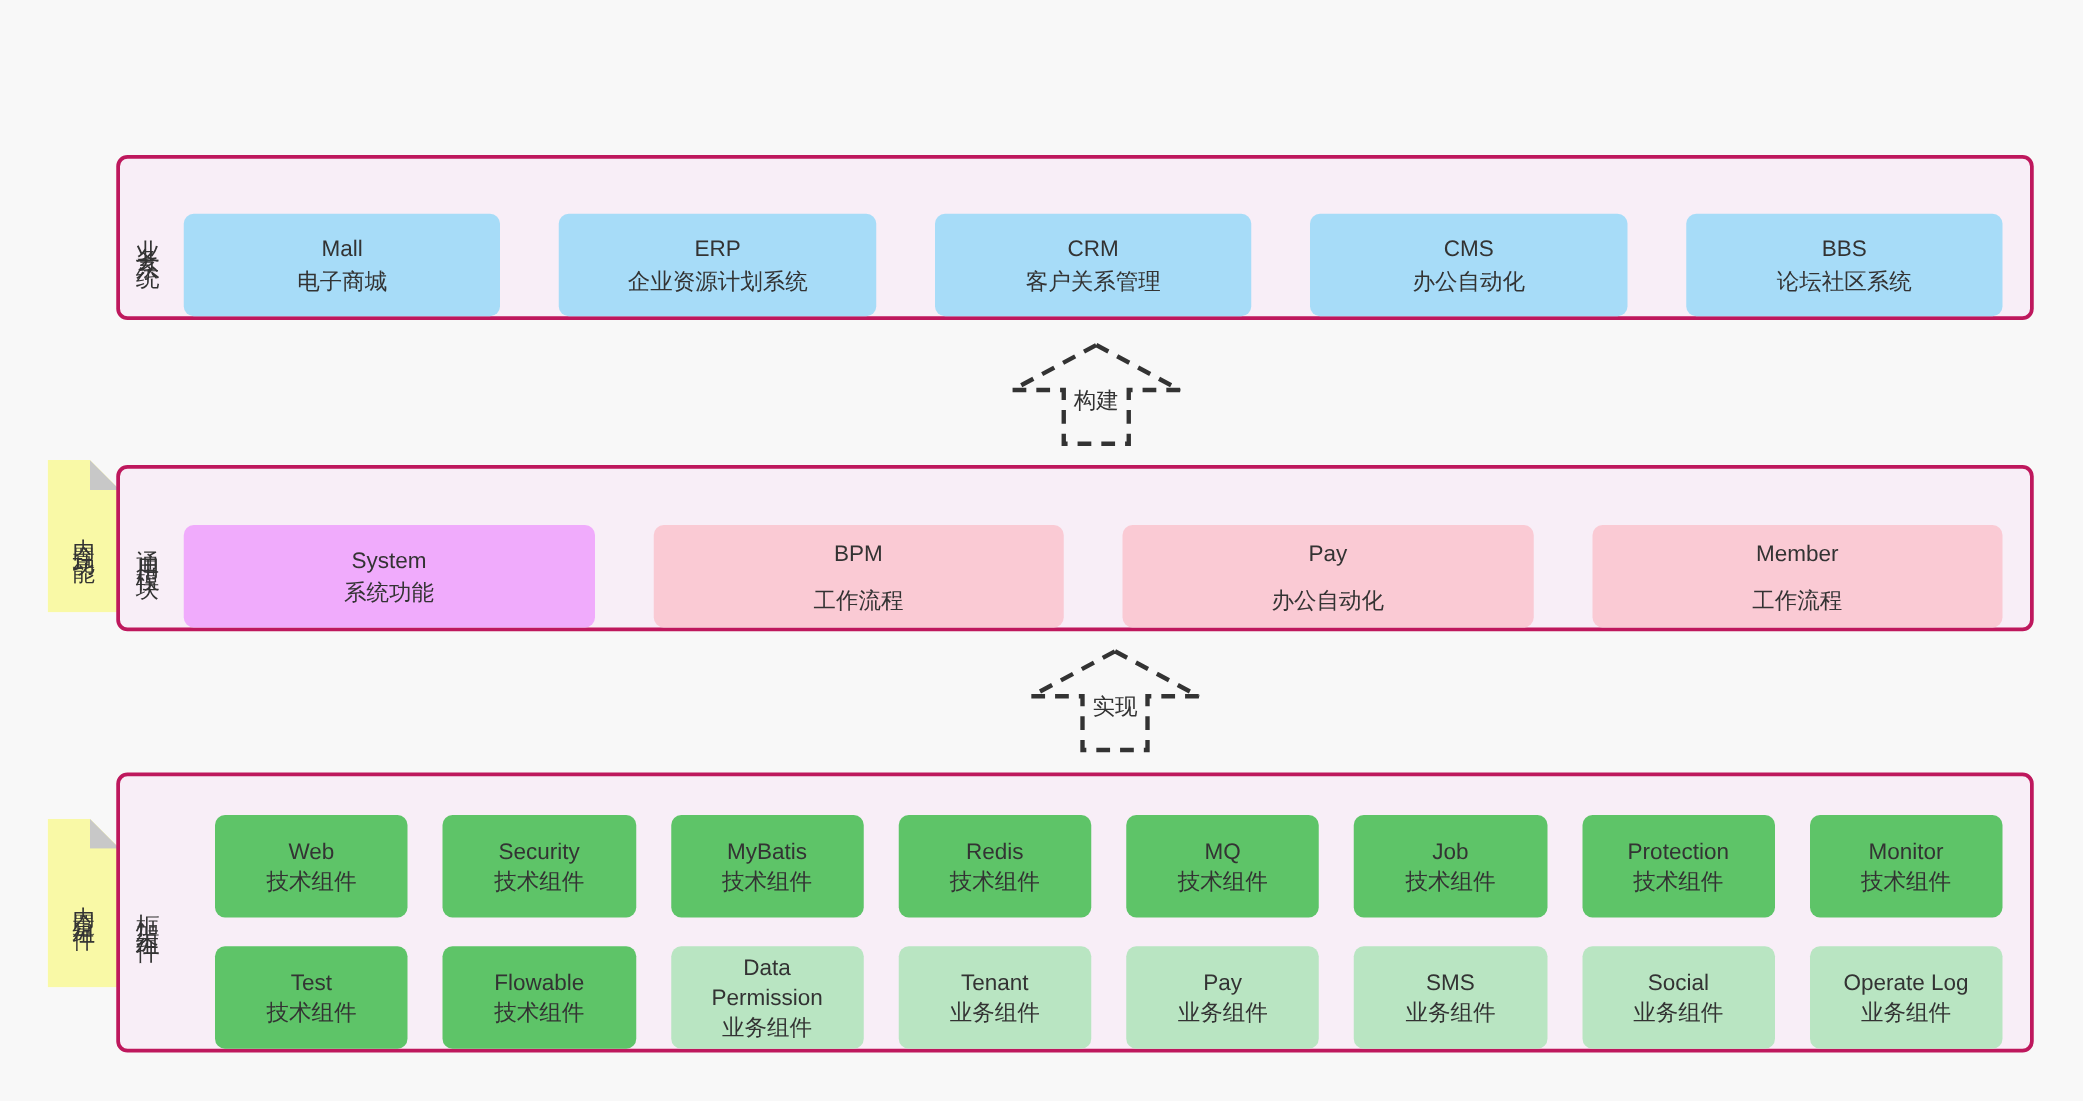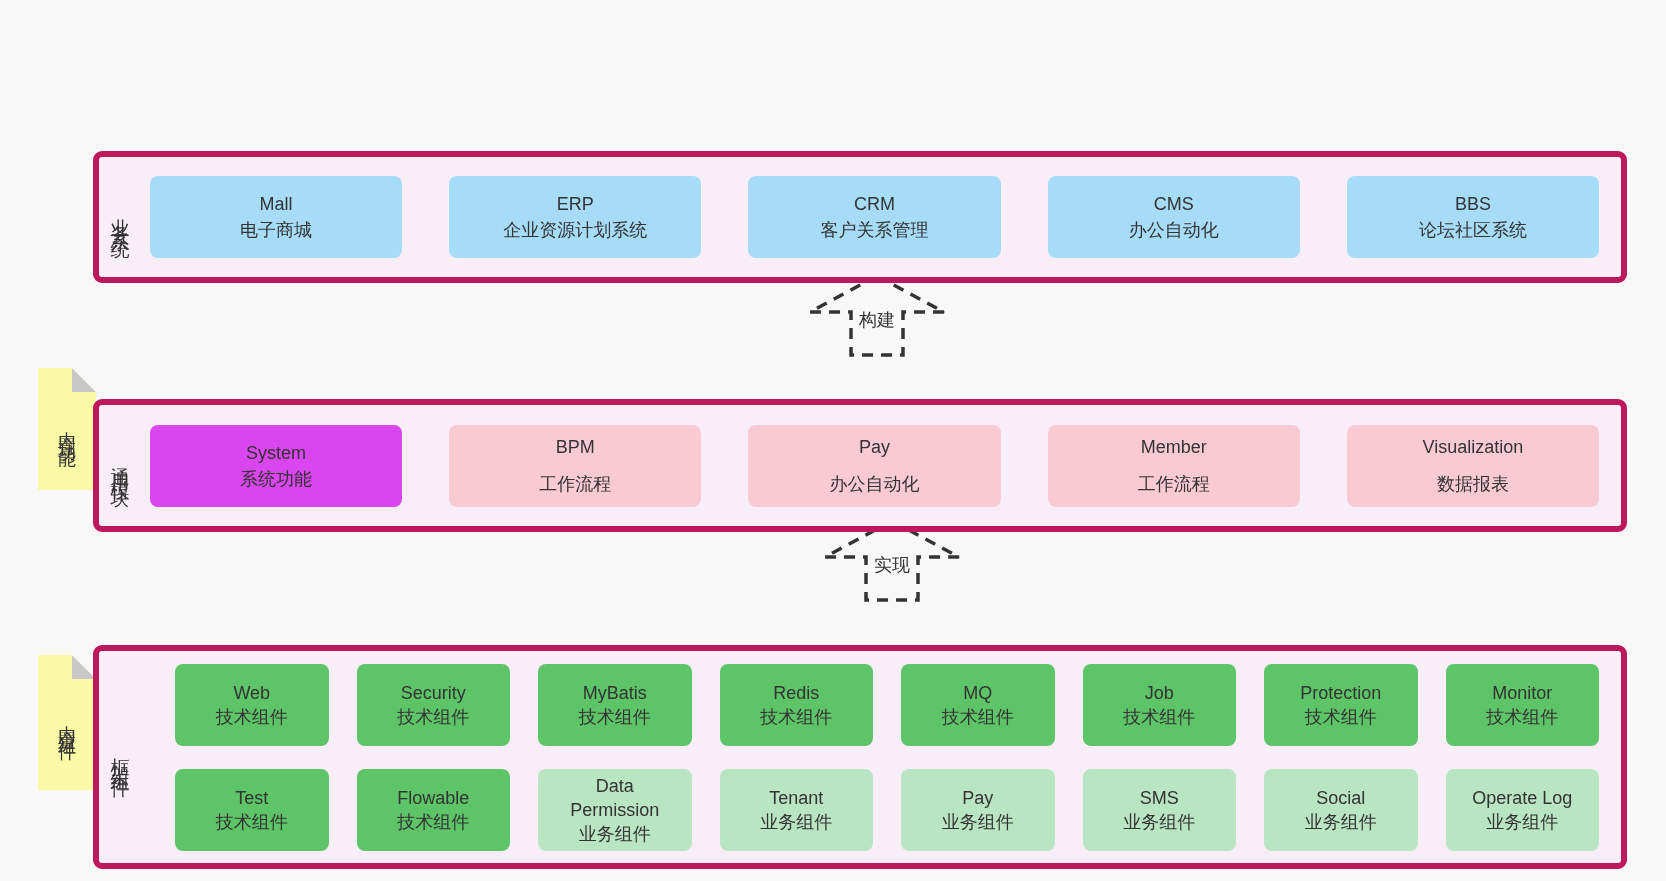--- a/index.html
+++ b/index.html
@@ -11,27 +11,26 @@
     overflow:hidden;
   }
   .stage{position:relative;width:1666px;height:881px;}
 
   
   .panel{
     position:absolute;
     left:93px;
     width:1534px;
     background:#f8eef7;
-    border:6px solid #be185d;
+    border:3px solid #be185d;
     border-radius:9px;
     box-sizing:border-box;
     display:flex;
-    align-items:center;
+    align-items:flex-end;
     z-index:2;
-    margin-top:27px;
   }
   #panel-business{top:124px;height:132px;}
   #panel-modules{top:372px;height:133px;}
   #panel-components{top:618px;height:224px;}
 
   .vlabel{
     writing-mode:vertical-rl;
     text-orientation:upright;
     font-size:19px;
     letter-spacing:7px;
@@ -68,21 +67,21 @@
     align-items:center;
     text-align:center;
     font-size:18px;
     line-height:26px;
   }
   .row8 .box{height:82px;line-height:24px;}
   .box span{display:block;}
   .row8 .box .en{max-width:118px;}
 
   .blue   {background:#a7dcf8;}
-  .red    {background:#d946ef;}
+  .red    {background:#f0abfc;}
   .pink   {background:#facad4;gap:11px;}
   .dkgreen{background:#5ec468;}
   .ltgreen{background:#b9e5c2;}
 
   
   .tag{
     position:absolute;
     left:38px;
     width:58px;
     background:#f9f9a6;
@@ -178,24 +177,20 @@
         <span class="zh">工作流程</span>
       </div>
       <div class="box pink">
         <span class="en">Pay</span>
         <span class="zh">办公自动化</span>
       </div>
       <div class="box pink">
         <span class="en">Member</span>
         <span class="zh">工作流程</span>
       </div>
-      <div class="box pink">
-        <span class="en">Visualization</span>
-        <span class="zh">数据报表</span>
-      </div>
     </div>
   </div>
 
   <div class="arrow" id="arrow-implement">
     <svg width="140" height="84" viewBox="0 0 140 84">
       <path d="M70 2 L137 38 L96 38 L96 81 L44 81 L44 38 L3 38 Z" fill="none" stroke="#333333" stroke-width="3.5" stroke-dasharray="11 8"></path>
     </svg>
     <span class="arrow-label">实现</span>
   </div>
 

